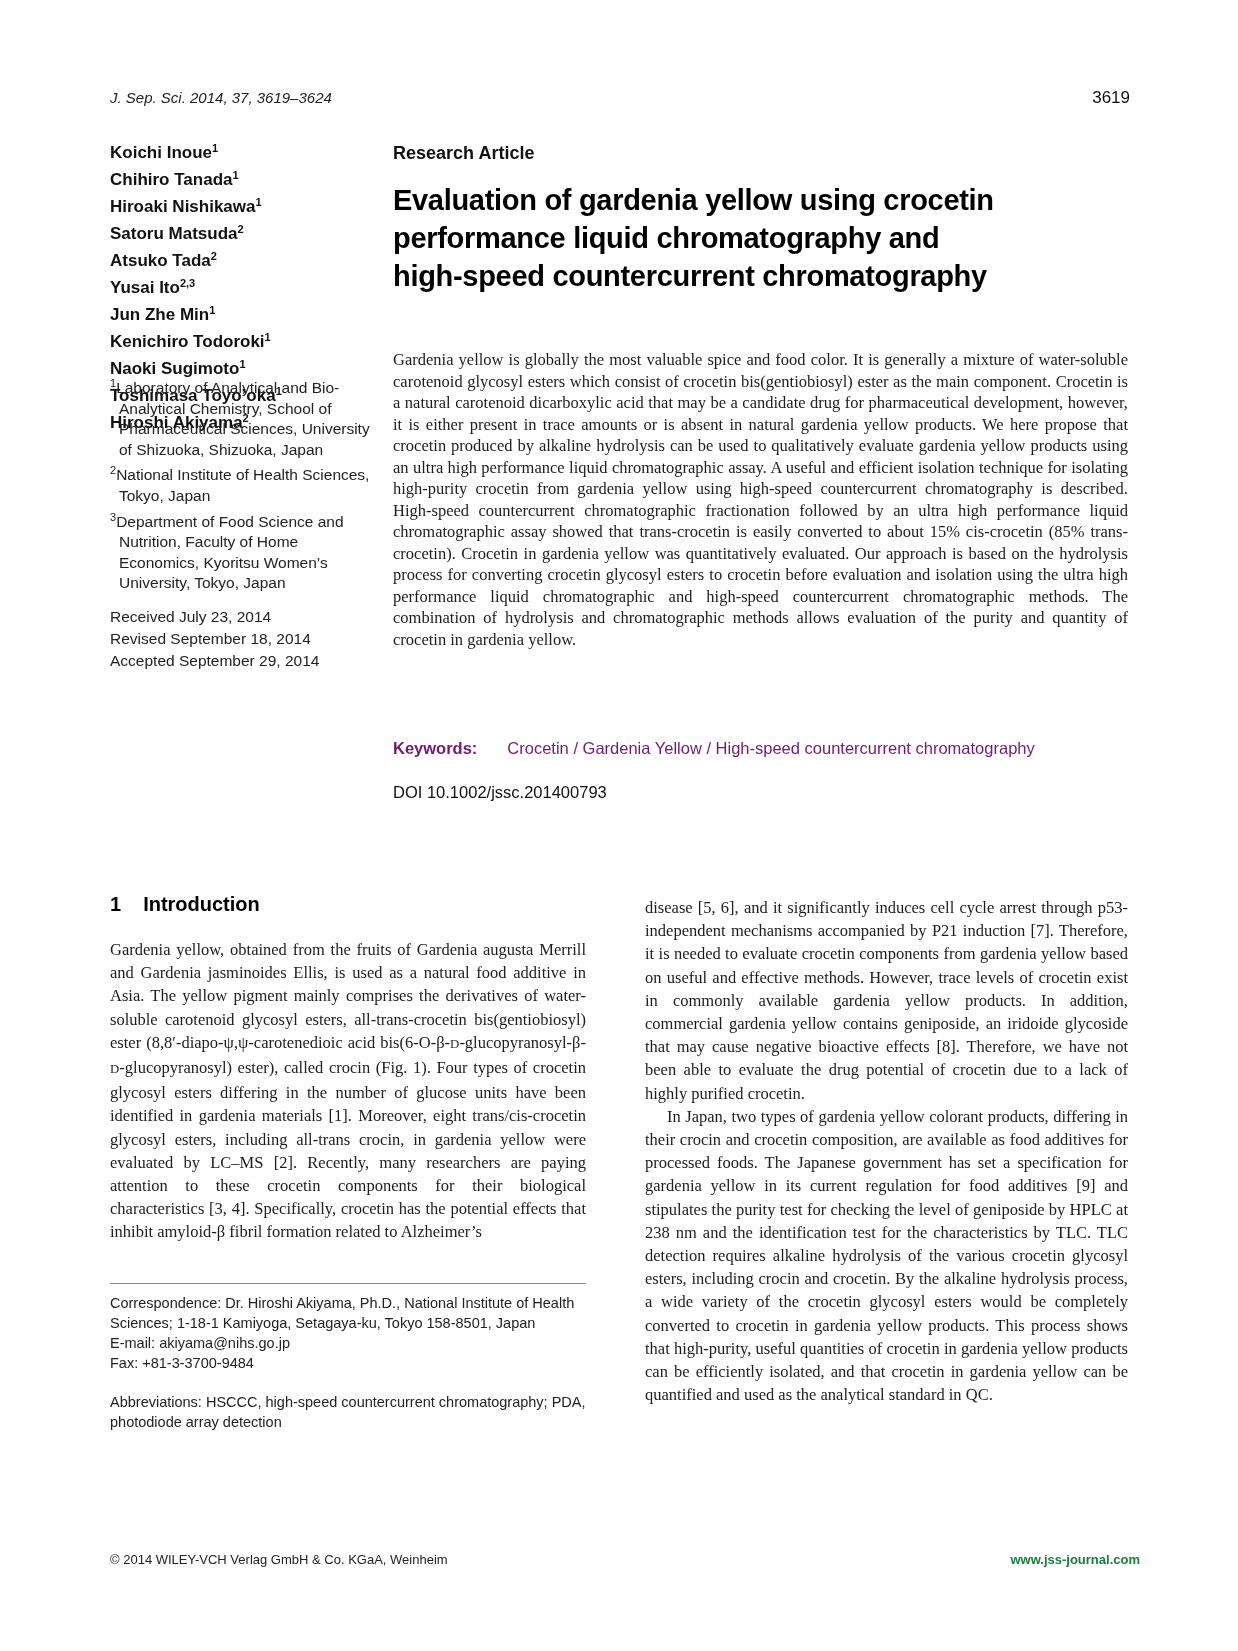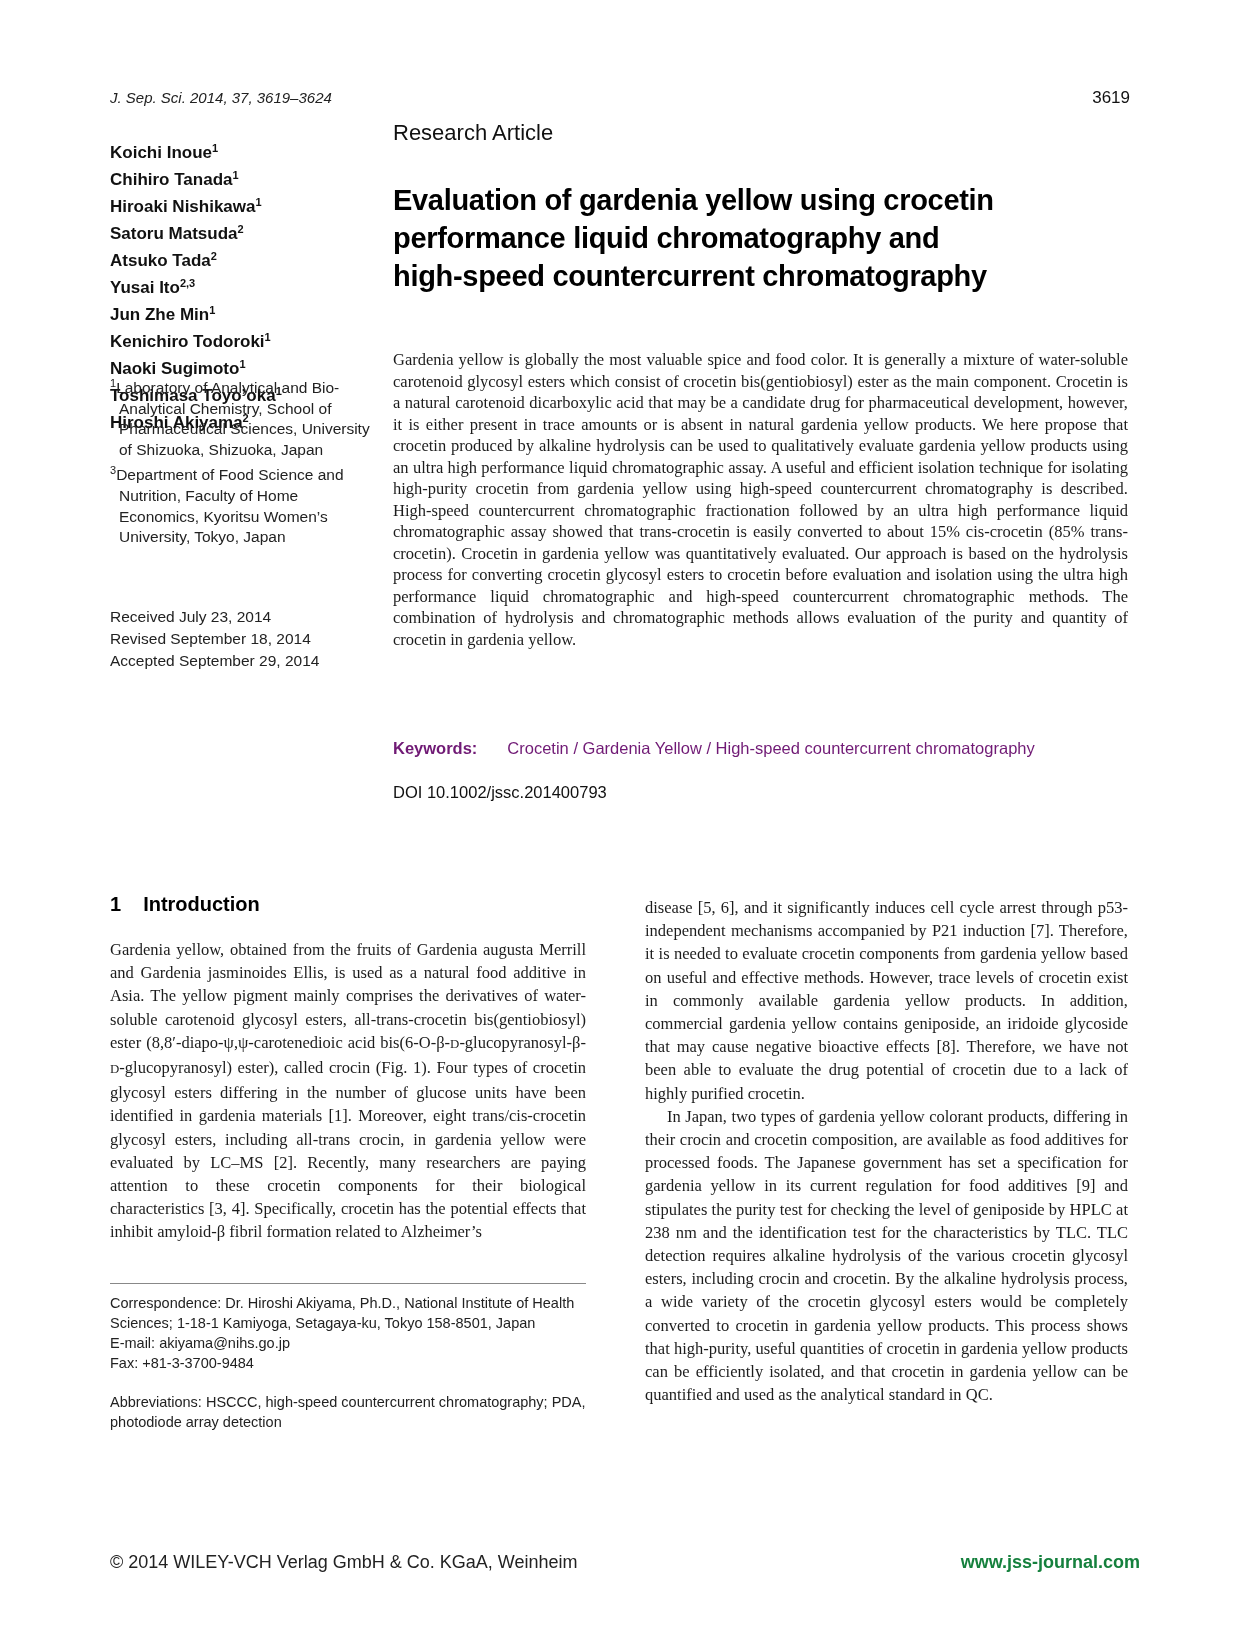--- a/index.html
+++ b/index.html
@@ -17,21 +17,21 @@
   .hdr { position:absolute; left:110px; top:88px; width:1020px; display:flex; justify-content:space-between; align-items:baseline; }
   .hdr .jref { font-style:italic; font-size:15px; color:#222; }
   .hdr .pno { font-size:17px; color:#111; }
   
   .authors { position:absolute; left:110px; top:137px; width:270px; font-weight:bold; font-size:17px; line-height:22px; color:#111; }
   .authors .sup, .affil .sup { font-size:11px; vertical-align:6px; font-weight:inherit; }
   .affils { position:absolute; left:110px; top:373px; width:268px; font-size:15.5px; line-height:20.6px; color:#222; }
   .affil { padding-left:9px; text-indent:-9px; }
   .dates { position:absolute; left:110px; top:606px; width:268px; font-size:15.5px; line-height:22px; color:#222; }
   
-  .kicker { position:absolute; left:393px; top:120px; width:740px; font-size:22px; font-weight:400; color:#111; }
+  .kicker { position:absolute; left:393px; top:143px; width:740px; font-size:18px; font-weight:700; color:#111; }
   .title { position:absolute; left:393px; top:181px; width:745px; font-size:29px; font-weight:bold; line-height:38px; letter-spacing:-0.3px; color:#000; }
   .abstract { position:absolute; left:393px; top:349px; width:735px; font-family:"Liberation Serif", serif; font-size:16.5px; line-height:21.5px; text-align:justify; color:#1c1c1c; }
   .kw { position:absolute; left:393px; top:737px; width:735px; font-size:16.5px; line-height:22px; text-align:justify; color:#701a75; }
   .kw .kwlabel { font-weight:bold; margin-right:30px; }
   .doi { position:absolute; left:393px; top:783px; width:735px; font-size:16.5px; color:#111; }
   
   .sec-heading { position:absolute; left:110px; top:893px; width:476px; font-size:20px; font-weight:bold; color:#000; }
   .sec-heading .num { margin-right:22px; }
   .serif-par { font-family:"Liberation Serif", serif; font-size:16.5px; line-height:23.2px; text-align:justify; color:#1c1c1c; }
   .col-left-par { position:absolute; left:110px; top:938px; width:476px; }
@@ -39,21 +39,21 @@
   .col-right .indent { text-indent:22px; }
   
   .corr { position:absolute; left:110px; top:1283px; width:476px; font-size:14.5px; line-height:20px; color:#222; }
   .corr-rule { border-top:1px solid #888; margin-bottom:9px; }
   .corr .email { color:#222; text-decoration:none; }
   .abbrev { margin-top:19px; }
   .seg-i { }
   .seg-b { font-weight:normal; }
   .seg-c { font-size:0.78em; }
   
-  .ftr { position:absolute; left:110px; top:1552px; width:1030px; display:flex; justify-content:space-between; align-items:center; font-size:18px; color:#222; }
+  .ftr { position:absolute; left:110px; top:1552px; width:1030px; display:flex; justify-content:space-between; align-items:center; font-size:13px; color:#222; }
   .ftr .site { font-weight:bold; color:#15803d; }
 </style>
 </head>
 <body>
 
 <div class="page">
 
   <div class="hdr">
     <span class="jref">J. Sep. Sci. 2014, 37, 3619–3624</span>
     <span class="pno">3619</span>
@@ -68,20 +68,21 @@
     <div><span>Yusai Ito</span><span class="sup">2,3</span></div>
     <div><span>Jun Zhe Min</span><span class="sup">1</span></div>
     <div><span>Kenichiro Todoroki</span><span class="sup">1</span></div>
     <div><span>Naoki Sugimoto</span><span class="sup">1</span></div>
     <div><span>Toshimasa Toyo’oka</span><span class="sup">1</span></div>
     <div><span>Hiroshi Akiyama</span><span class="sup">2</span></div>
   </div>
 
   <div class="affils">
     <div class="affil"><span class="sup">1</span><span>Laboratory of Analytical and Bio-Analytical Chemistry, School of Pharmaceutical Sciences, University of Shizuoka, Shizuoka, Japan</span></div>
+    <div class="affil"><span class="sup">2</span><span>National Institute of Health Sciences, Tokyo, Japan</span></div>
     <div class="affil"><span class="sup">3</span><span>Department of Food Science and Nutrition, Faculty of Home Economics, Kyoritsu Women’s University, Tokyo, Japan</span></div>
   </div>
 
   <div class="dates">
     <div>Received July 23, 2014</div>
     <div>Revised September 18, 2014</div>
     <div>Accepted September 29, 2014</div>
   </div>
 
   <div class="kicker">Research Article</div>

